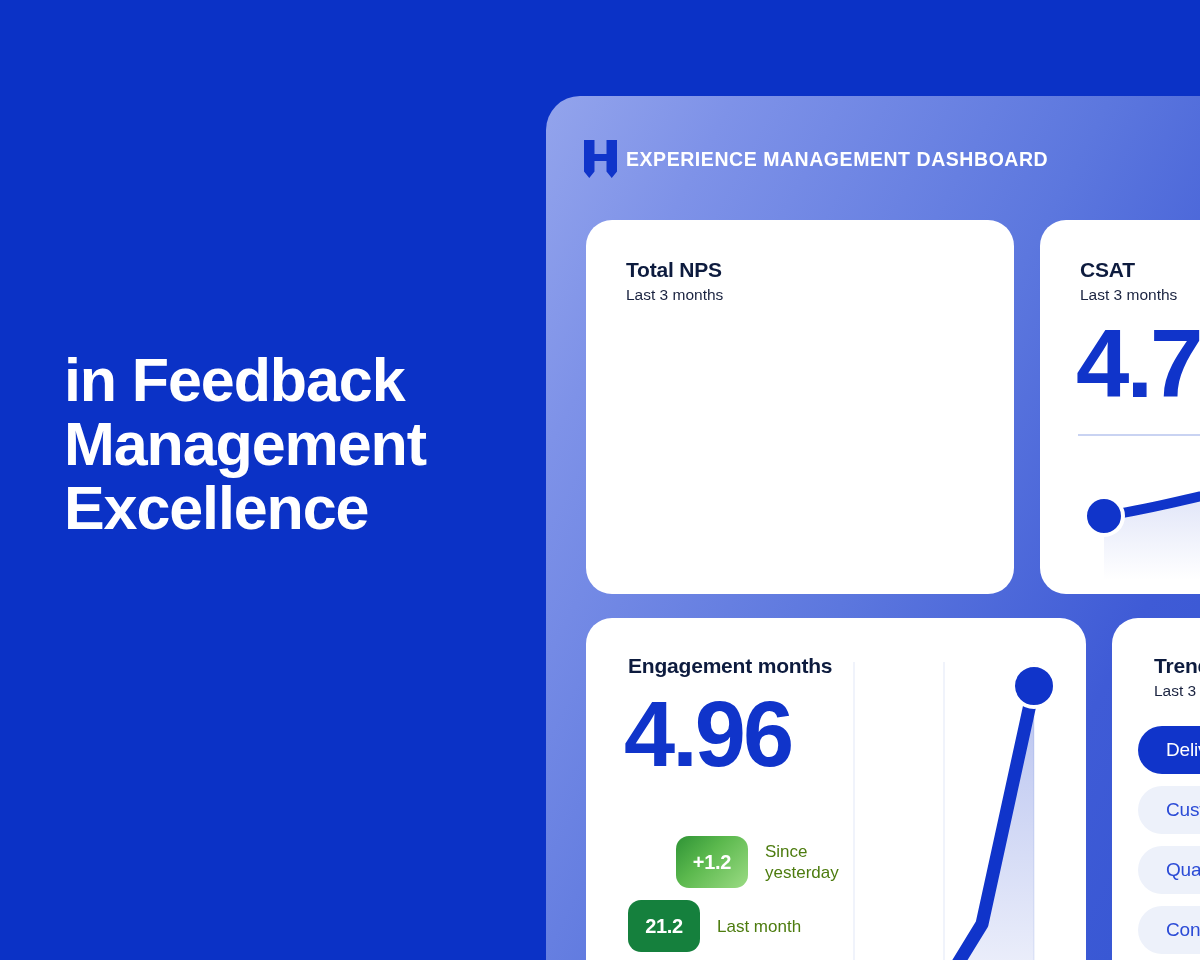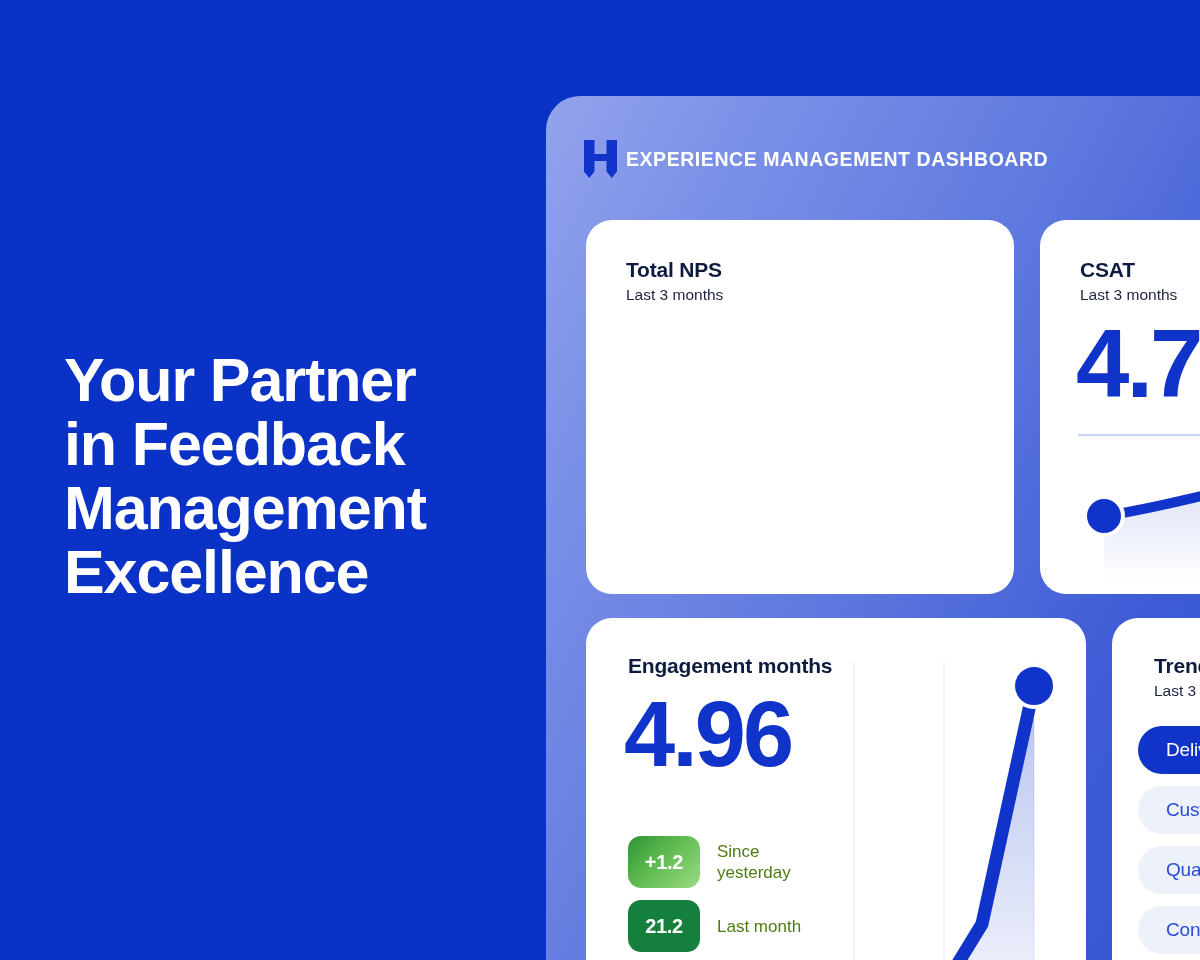--- a/index.html
+++ b/index.html
@@ -110,21 +110,21 @@
     position:absolute; left:38px; top:70px;
     color:#1034CA; font-size:92px; font-weight:800; letter-spacing:-3px; line-height:92px;
   }
   .eng-stats{ position:absolute; left:42px; top:218px; display:flex; flex-direction:column; gap:12px; }
   .stat-row{ display:flex; align-items:center; gap:17px; }
   .chip{
     width:72px; height:52px; border-radius:13px;
     display:flex; align-items:center; justify-content:center;
     color:#FFFFFF; font-size:20px; font-weight:700; letter-spacing:-0.3px;
   }
-  .chip-green{ background:linear-gradient(135deg,#2E9335 0%,#5CB94E 42%,#9BDB84 100%); }
+  .chip-green{ background:linear-gradient(135deg,#2E9335 0%,#5CB94E 42%,#9BDB84 100%);margin-left:48px; }
   .chip-dark{ background:#15803d; }
   .stat-label{
     color:#4d7c0f; font-size:17px; line-height:21px; font-weight:400; max-width:92px;
   }
   .eng-chart{ position:absolute; left:248px; top:6px; width:250px; height:460px; }
 
   
   #card-trends{ left:566px; top:522px; width:356px; height:470px; }
   #card-trends .card-head{ position:absolute; left:42px; top:36px; }
   .trend-pills{ position:absolute; left:26px; top:108px; display:flex; flex-direction:column; gap:12px; }
@@ -136,21 +136,20 @@
   }
   .pill-active{ background:#1034CA; color:#FFFFFF; }
   .pill-idle{ background:#EDF1FA; color:#2B4BD6; }
 </style>
 </head>
 <body>
 
 <div class="stage">
 
   <div class="hero">
-    <span class="hero-line">Your Partner</span>
     <span class="hero-line">in Feedback</span>
     <span class="hero-line">Management</span>
     <span class="hero-line">Excellence</span>
   </div>
 
   <div class="panel">
 
     <div class="panel-head">
       <svg class="brand-logo" viewBox="0 0 33 38">
         <path d="M0 0 H10.5 V14 H22.5 V0 H33 V31.5 L27.75 38 L22.5 31.5 V21 H10.5 V31.5 L5.25 38 L0 31.5 Z" fill="#1034CA"></path>

